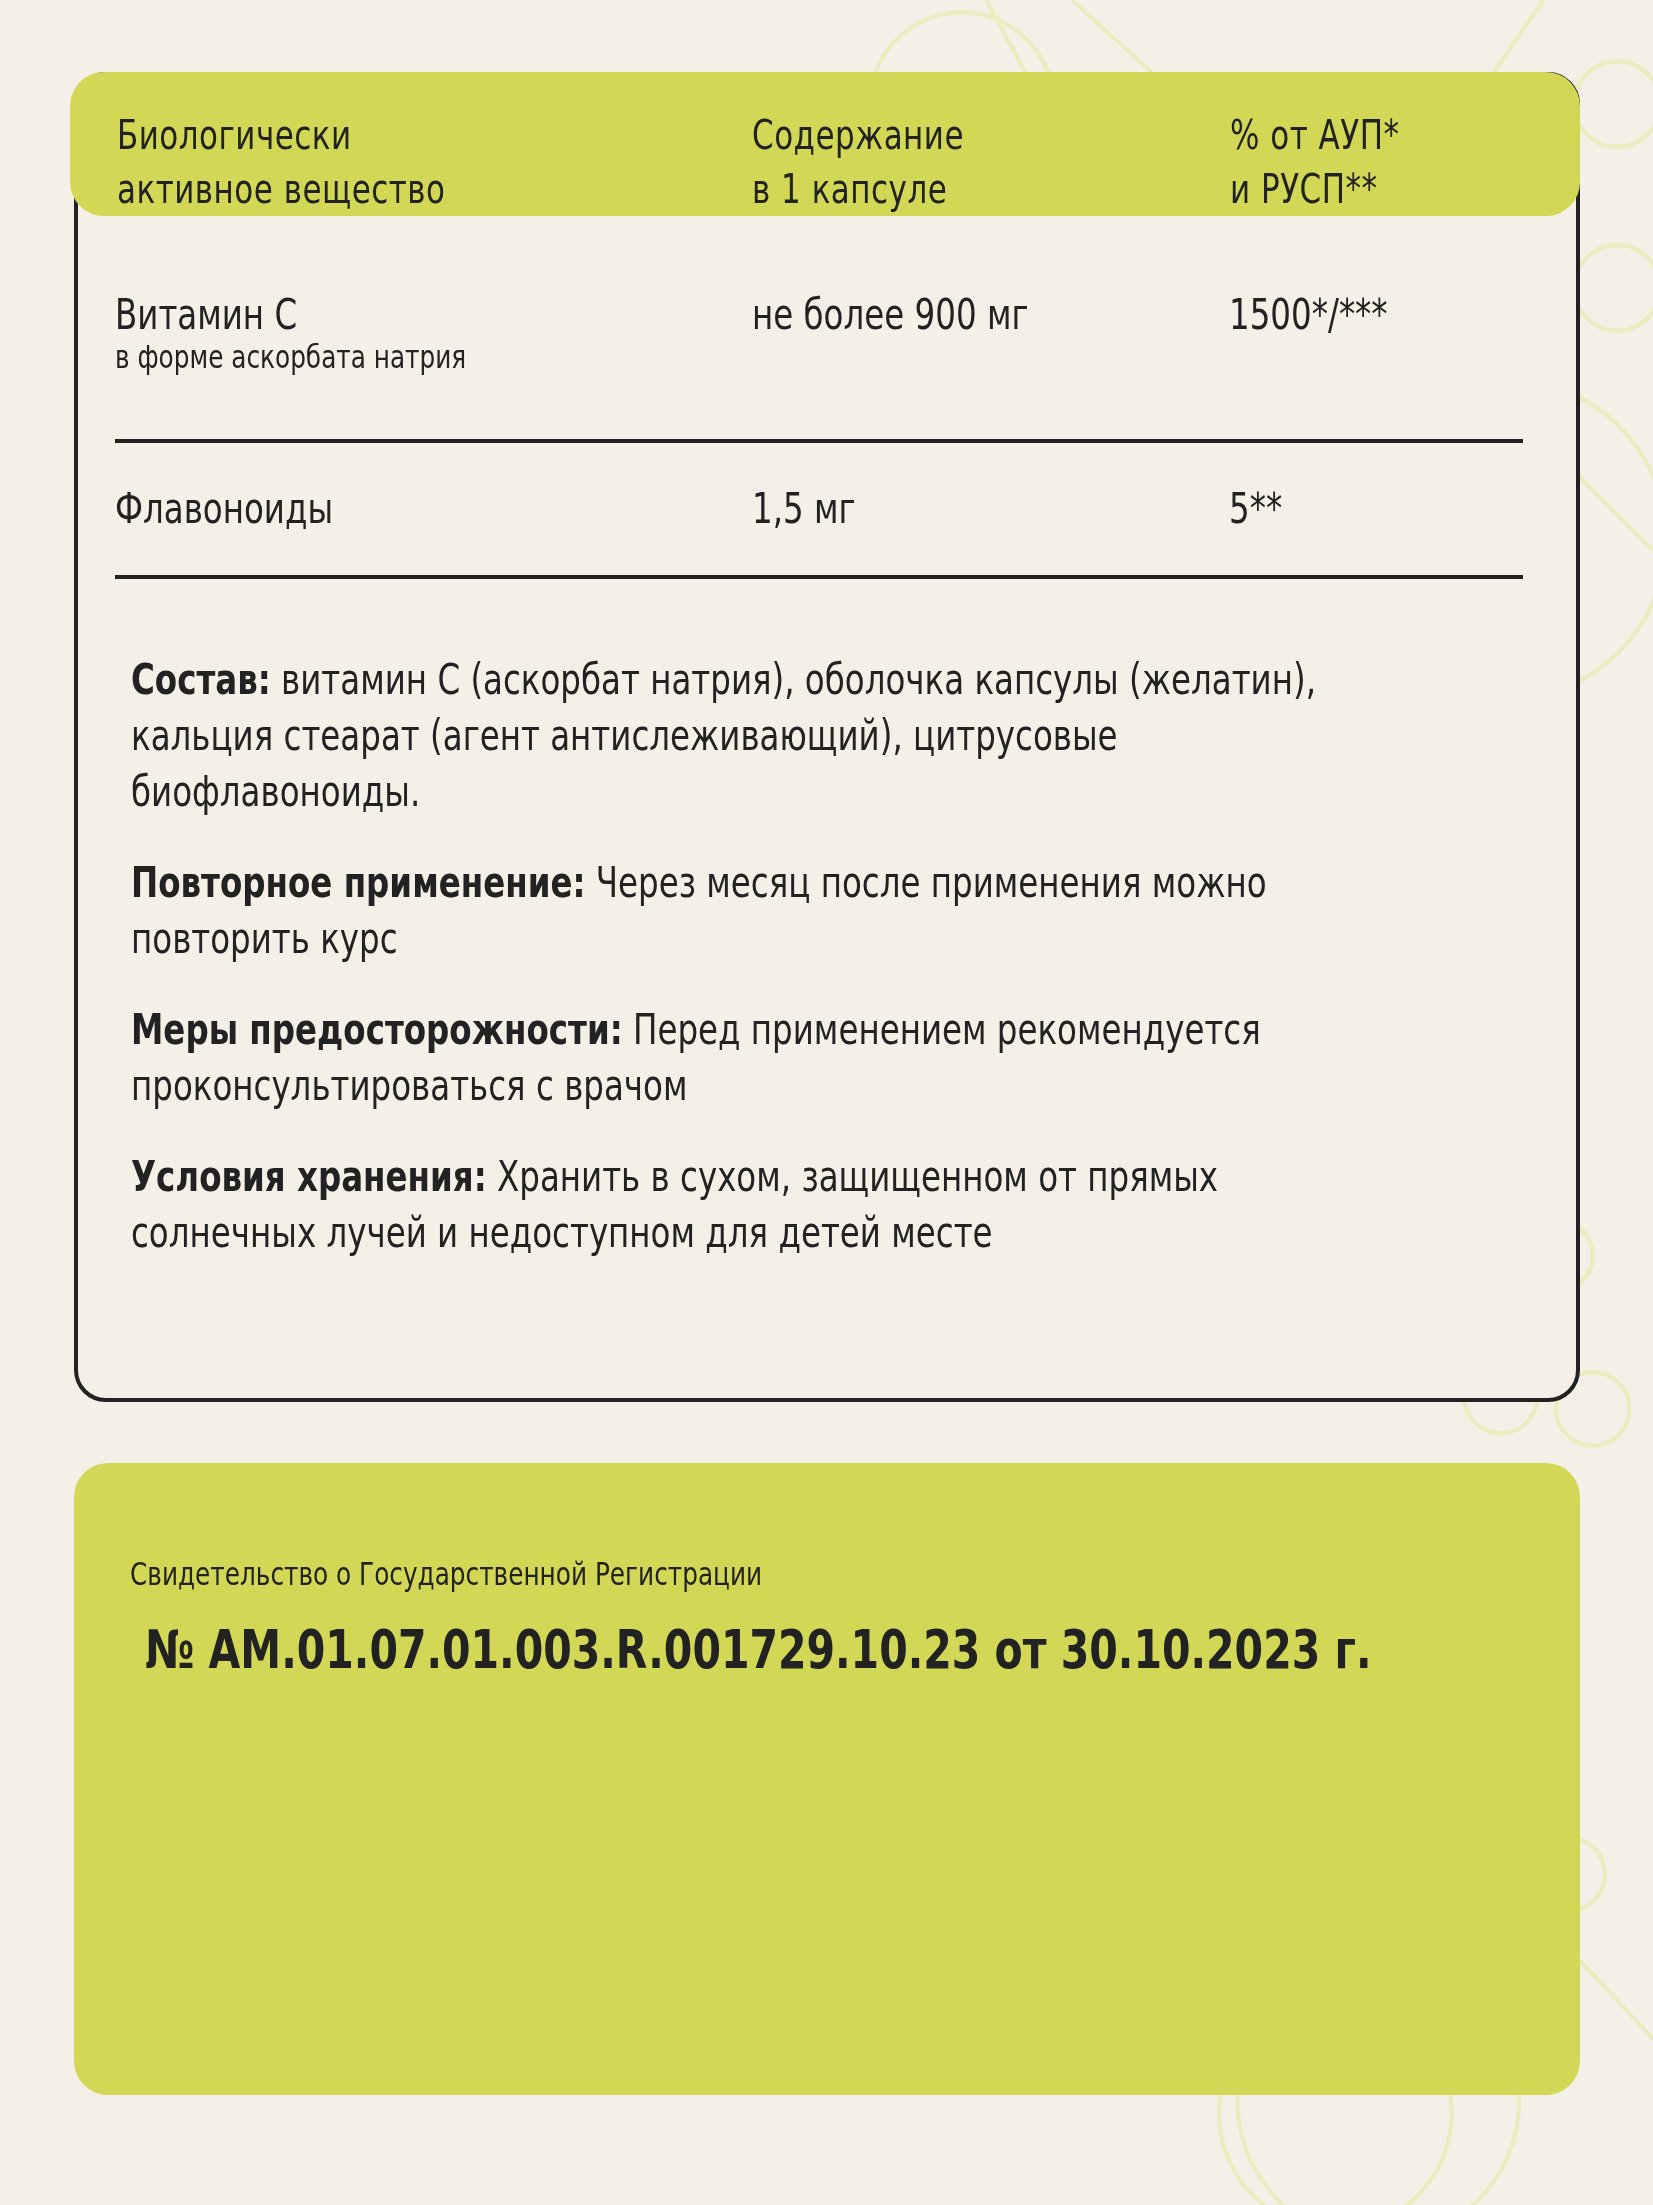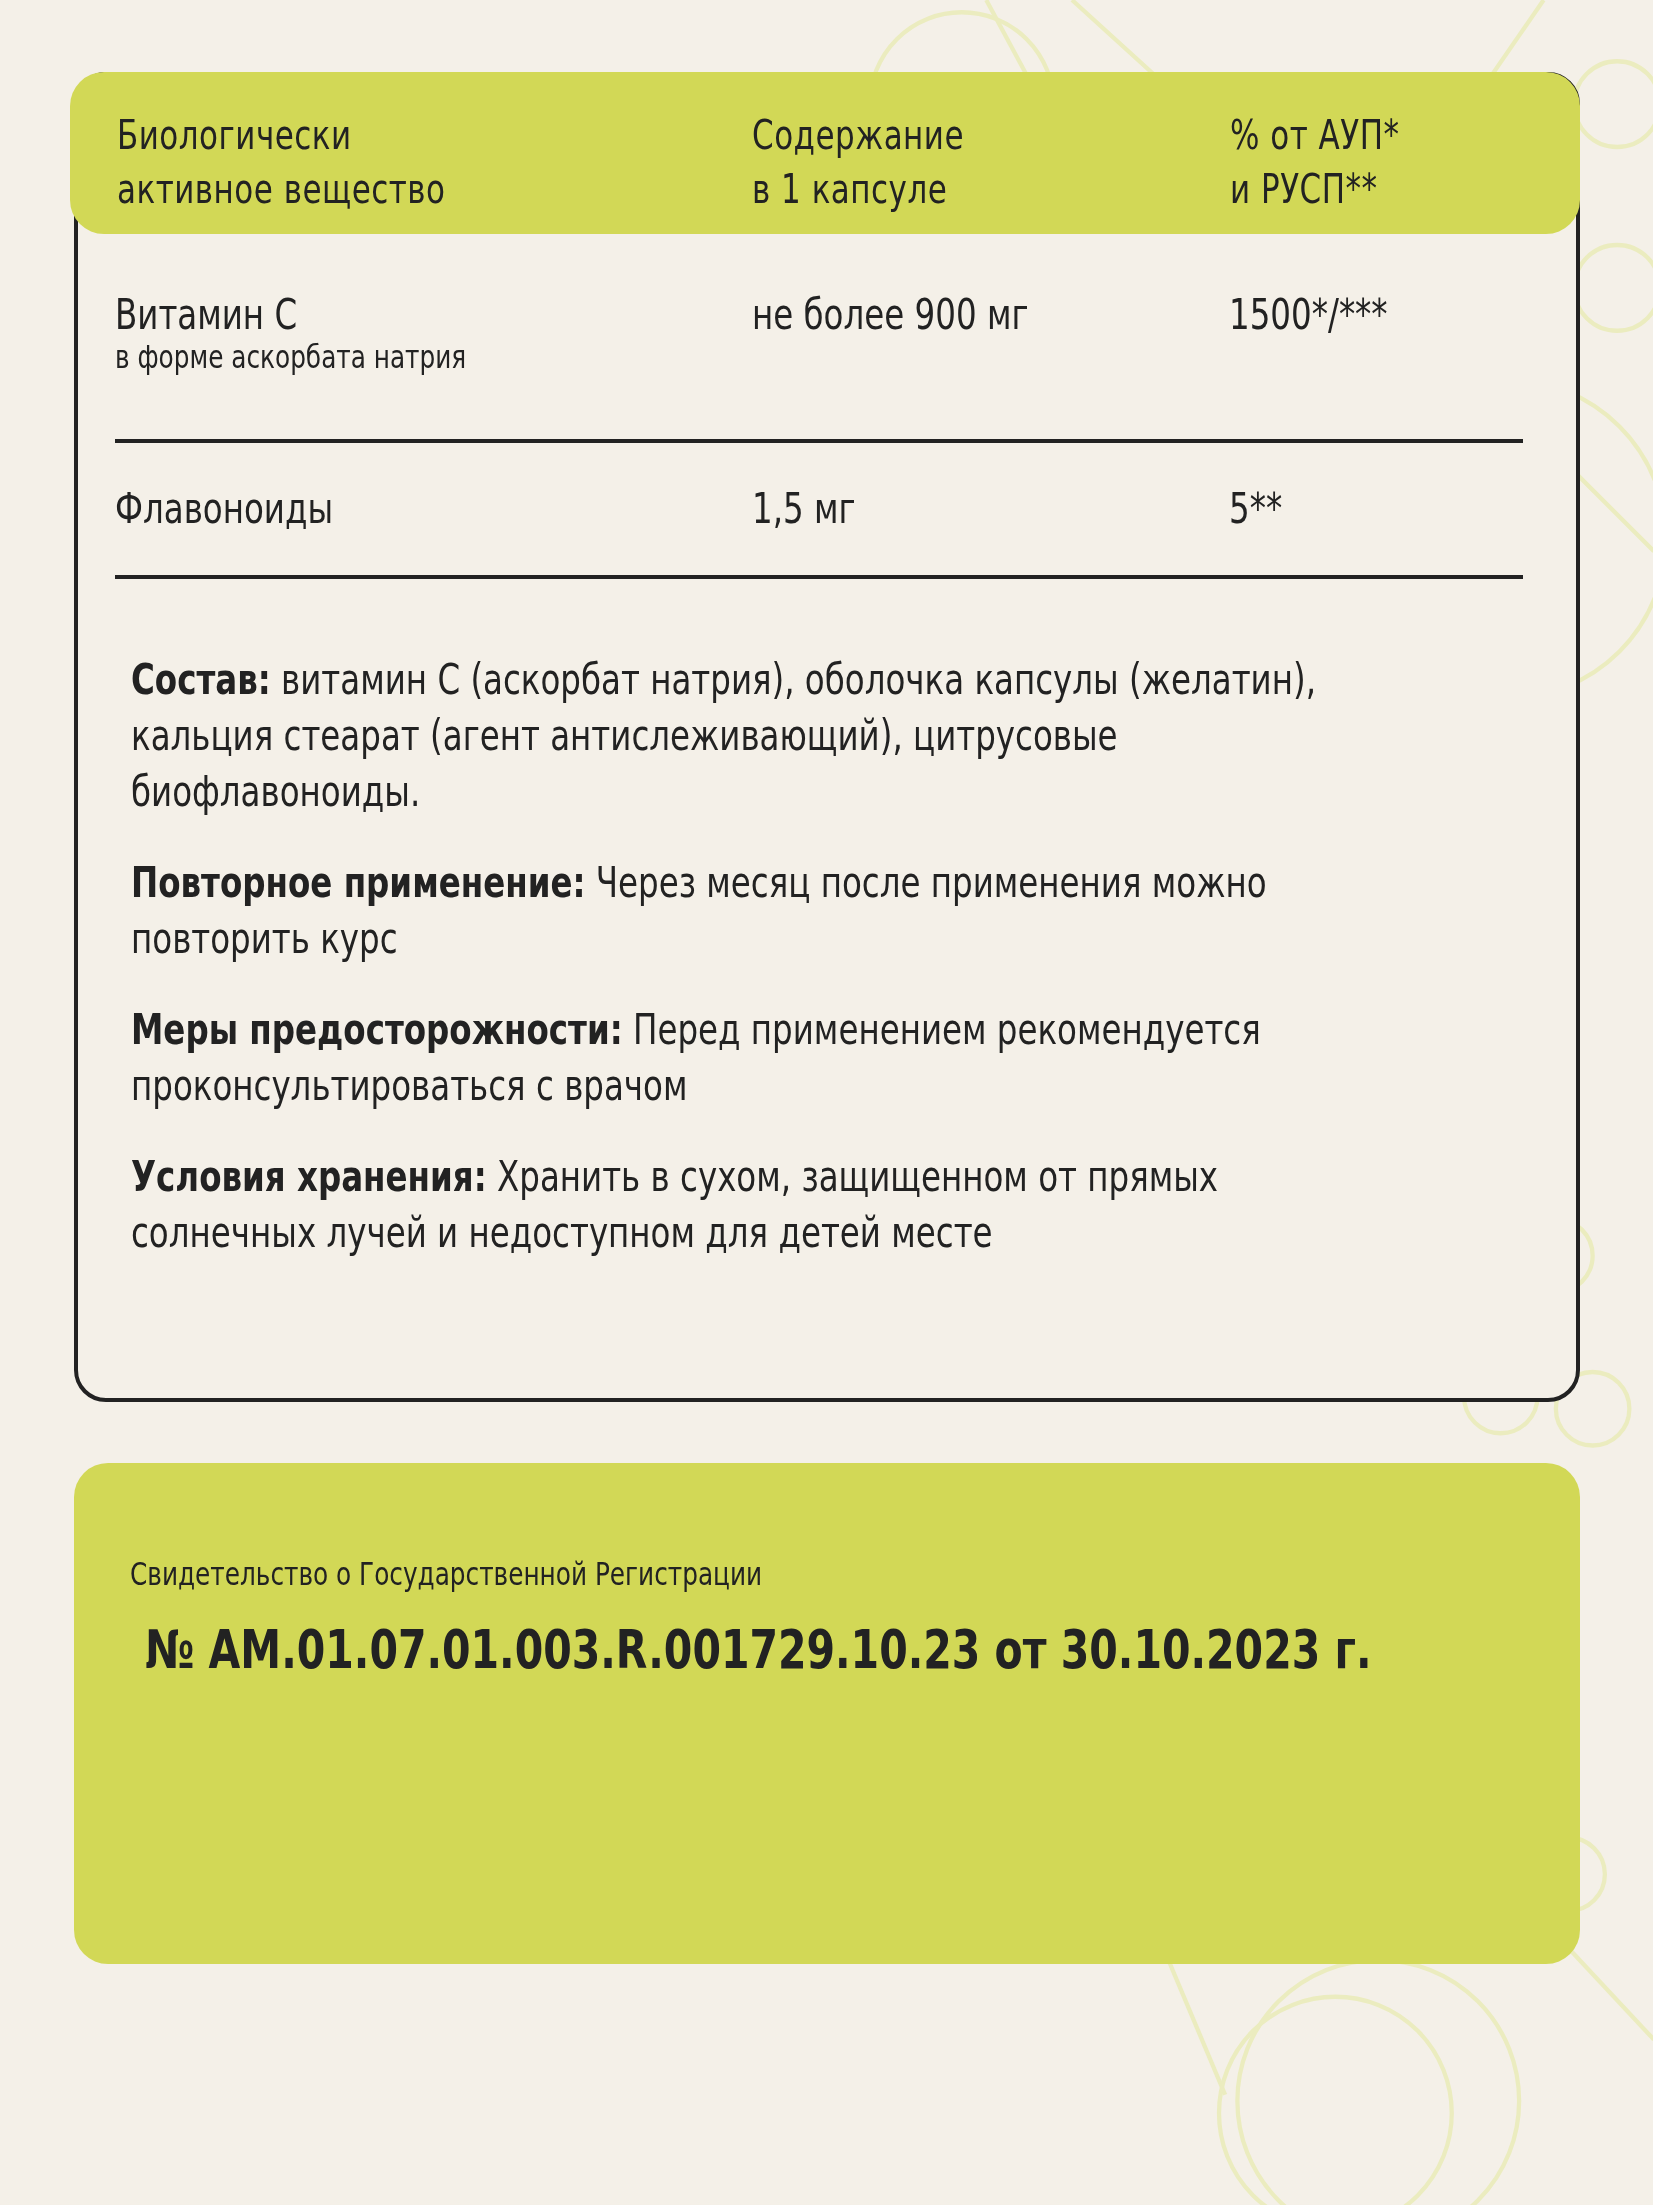--- a/index.html
+++ b/index.html
@@ -9,37 +9,37 @@
     font-family:"DejaVu Sans Condensed","DejaVu Sans","Liberation Sans",sans-serif;
     color:#222222;
   }
   .deco { position:absolute; left:0; top:0; width:1654px; height:2205px; pointer-events:none; }
   .card {
     position:absolute; left:74px; top:72px; width:1506px; height:1330px;
     box-sizing:border-box; border:4.3px solid #222222; border-radius:32px;
     background:#f4f0e8;
   }
   .thead {
-    position:absolute; left:70px; top:72px; width:1510px; height:162px;
+    position:absolute; left:70px; top:72px; width:1510px; height:144px;
     background:#d2d856; border-radius:34px; box-sizing:border-box;
   }
   .th { position:absolute; top:36px; font-size:40px; line-height:54px; letter-spacing:0.6px; white-space:pre-line; transform:scaleX(0.86); transform-origin:left top; }
   .th.c1 { left:47px; } .th.c2 { left:682px; } .th.c3 { left:1160px; }
   .row { position:absolute; left:115px; width:1408px; }
   .cell { position:absolute; top:0; font-size:42px; line-height:49px; transform:scaleX(0.86); transform-origin:left top; white-space:nowrap; }
   .cell.c1 { left:0; } .cell.c2 { left:637px; } .cell.c3 { left:1114px; }
   .sub { position:absolute; left:0; top:49px; font-size:32px; line-height:37px; transform:scaleX(0.86); transform-origin:left top; white-space:nowrap; }
   .rule { position:absolute; left:115px; width:1408px; height:3.7px; background:#222222; }
   .para {
     position:absolute; left:131px; width:1489px;
     font-size:42px; line-height:56px; transform:scaleX(0.86); transform-origin:left top;
   }
   .para b { font-weight:bold; }
   .reg {
-    position:absolute; left:74px; top:1463px; width:1506px; height:501px;
+    position:absolute; left:74px; top:1463px; width:1506px; height:632px;
     background:#d2d856; border-radius:34px;
   }
   .reg-label { position:absolute; left:56px; top:93px; font-size:32px; line-height:37px; transform:scaleX(0.86); transform-origin:left top; white-space:nowrap; }
   .reg-num { position:absolute; left:71px; top:156px; font-size:53px; line-height:61px; font-weight:bold; transform:scaleX(0.86); transform-origin:left top; white-space:nowrap; }
   .note { position:absolute; left:56px; width:1593px; font-size:33px; line-height:37px; transform:scaleX(0.86); transform-origin:left top; }
 </style>
 </head>
 <body>
 
 <svg class="deco" viewBox="0 0 2700 3600" xmlns="http://www.w3.org/2000/svg">

